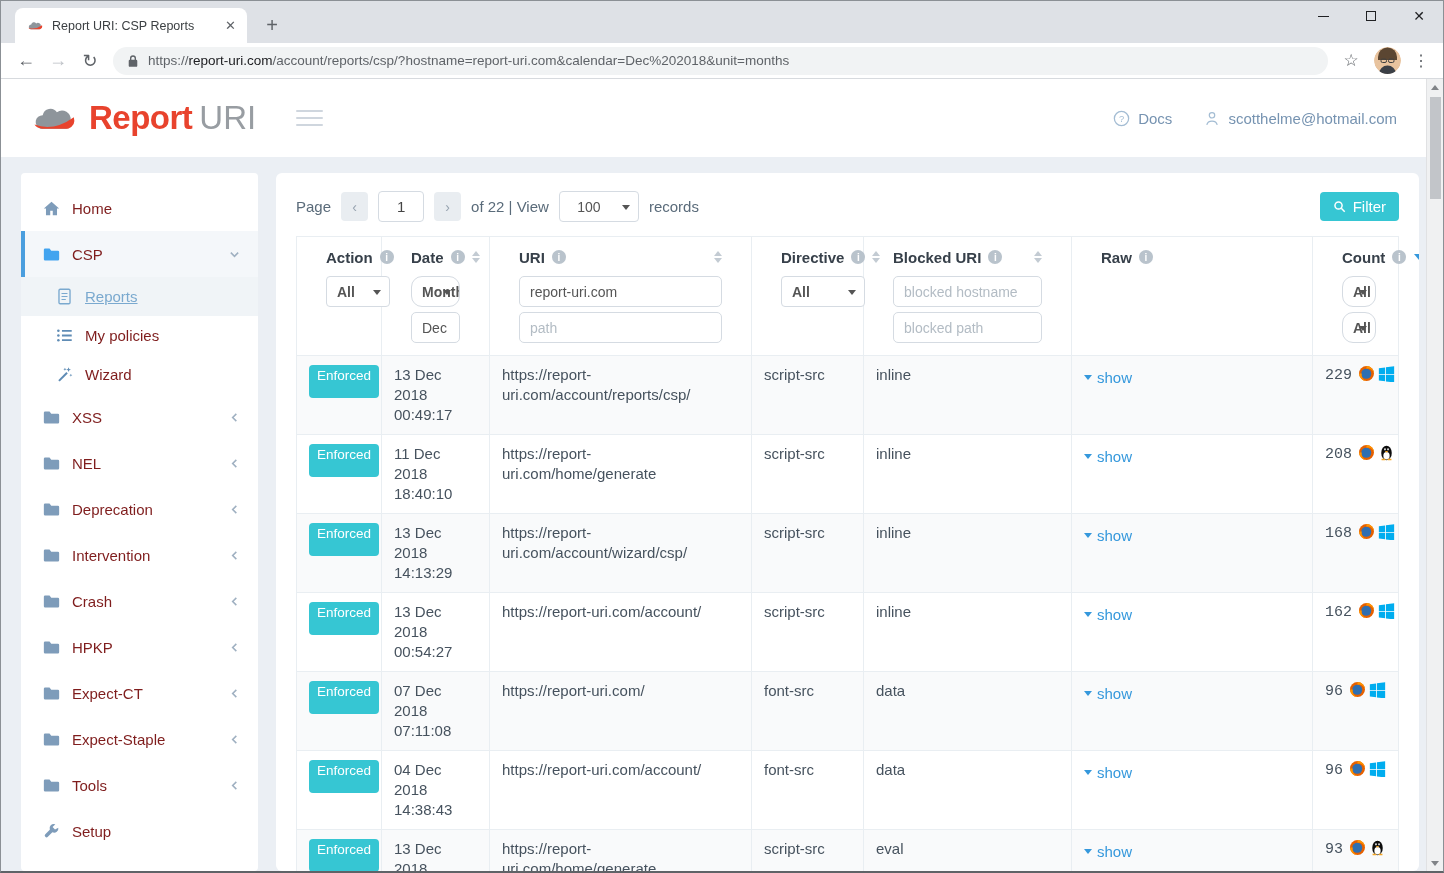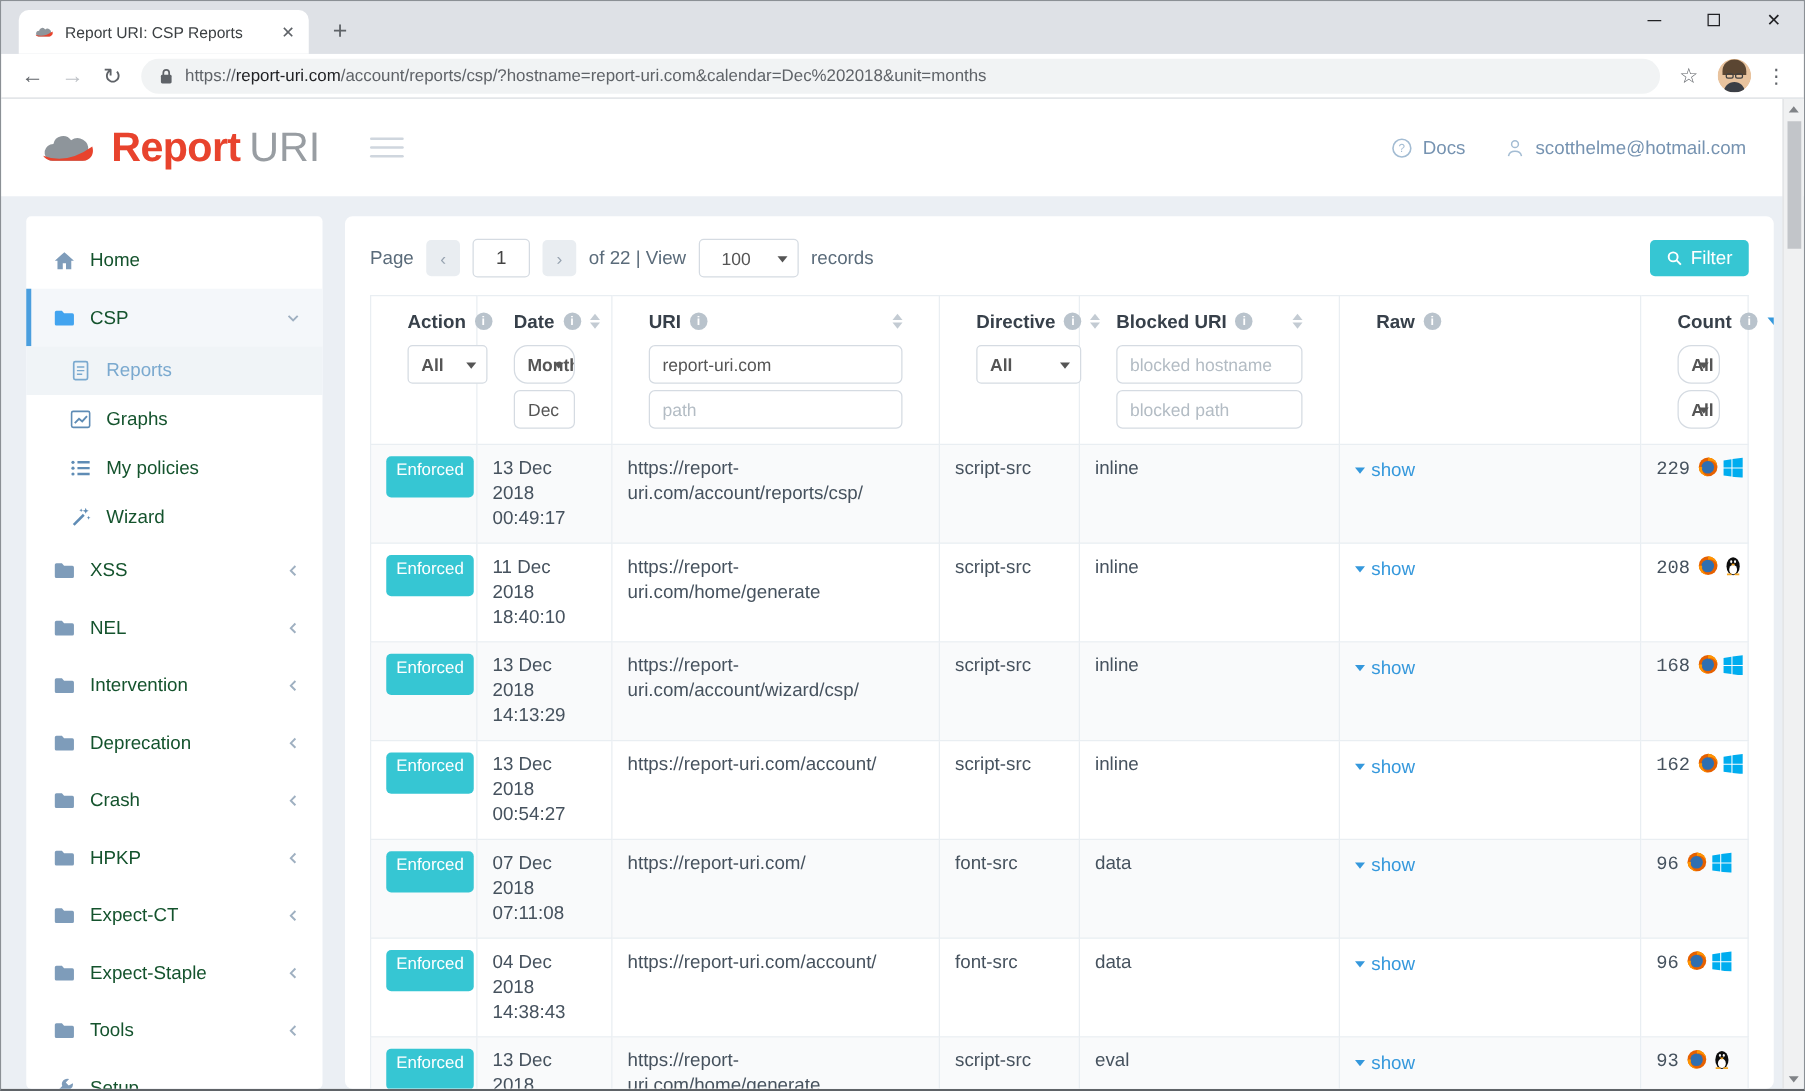--- a/index.html
+++ b/index.html
@@ -39,28 +39,28 @@
   .brand-report { font-size:33px; color:#e8432d; letter-spacing:-0.5px; margin-left:8px;font-weight:bold; }
   .brand-uri { font-size:33px; color:#989da2; margin-left:7px; }
   .hamburger { margin-left:40px; display:flex; flex-direction:column; gap:5px; }
   .hamburger span { width:27px; height:2px; background:#cfd6de; border-radius:1px; }
   .header-right { margin-left:auto; display:flex; align-items:center; gap:32px; color:#7693b1; font-size:15px; }
   .hr-item { display:flex; align-items:center; gap:8px; }
   .hr-item .hicon { display:flex; color:#a3bcd3; }
 
   .page { display:flex; align-items:stretch; padding:16px 24px 0 20px; height:calc(100% - 78px); }
   .sidebar { width:237px; background:#fff; border-radius:4px; padding-top:12px; flex:none; }
-  .side-item { height:46px; display:flex; align-items:center; padding:0 18px 0 22px; gap:12px; font-size:15px; color:#14532d; cursor:pointer; }
+  .side-item { height:46px; display:flex; align-items:center; padding:0 18px 0 22px; gap:12px; font-size:15px; color:#7f1d1d; cursor:pointer; }
   .side-item .icon { width:17px; height:17px; color:#7e9cba; flex:none; display:flex; }
   .side-item .chev { margin-left:auto; color:#9fb0c1; display:flex; }
   .side-item.active-parent { background:#f4f7fa; border-left:4px solid #4a9ede; padding-left:18px; }
   .side-item.active-parent .icon { color:#42a4ef; }
   .subitem { height:39px; padding-left:35px; }
   .subitem .icon { color:#5f8cb5; }
-  .subitem.active { background:#f0f4f7; color:#7aa9cf; }
+  .subitem.active { background:#f0f4f7; color:#7aa9cf;text-decoration:underline; }
   .subitem.active .icon { color:#7aa9cf; }
 
   .main { flex:1; background:#fff; border-radius:6px; margin-left:18px; padding:18px 20px; overflow:hidden; }
   .controls { display:flex; align-items:center; gap:10px; font-size:15px; color:#5a6b7a; margin-bottom:14px; }
   .pg-btn { width:27px; height:29px; background:#e9edf1; border-radius:4px; display:flex; align-items:center; justify-content:center; color:#97a3b0; font-size:14px; }
   .pg-input { width:46px; height:31px; border:1px solid #d5dbe2; border-radius:4px; text-align:center; font-size:15px; color:#444; font-family:inherit; }
   .sel { height:31px; border:1px solid #d5dbe2; border-radius:4px; background:#fff; display:flex; align-items:center; font-size:14px; color:#555; padding:0 22px 0 10px; position:relative; white-space:nowrap; overflow:hidden; }
   .sel::after { content:""; position:absolute; right:8px; top:50%; margin-top:-2px; border-left:4px solid transparent; border-right:4px solid transparent; border-top:5px solid #555; }
   .view-sel { width:80px; }
   .view-sel span { margin:0 auto; transform:translateX(-4px); }
@@ -228,29 +228,20 @@
               <svg width="17" height="17" viewBox="0 0 20 20">
                 <rect x="3.5" y="1.5" width="13" height="17" rx="1.5" fill="none" stroke="currentColor" stroke-width="1.6"></rect>
                 <path d="M6.5 6.5h7M6.5 10h7M6.5 13.5h5" stroke="currentColor" stroke-width="1.4" fill="none"></path>
               </svg>
             </span>
             <span class="lbl">Reports</span>
           </div>
           <div class="side-item subitem">
             <span class="icon">
               <svg width="17" height="17" viewBox="0 0 20 20">
-                <rect x="1.5" y="2.5" width="17" height="15" rx="1.5" fill="none" stroke="currentColor" stroke-width="1.5"></rect>
-                <path d="M4.5 13.5l4-4 3 2.5 4.5-5" stroke="currentColor" stroke-width="1.8" fill="none"></path>
-              </svg>
-            </span>
-            <span class="lbl">Graphs</span>
-          </div>
-          <div class="side-item subitem">
-            <span class="icon">
-              <svg width="17" height="17" viewBox="0 0 20 20">
                 <circle cx="2.8" cy="4.5" r="1.5" fill="currentColor"></circle>
                 <circle cx="2.8" cy="10" r="1.5" fill="currentColor"></circle>
                 <circle cx="2.8" cy="15.5" r="1.5" fill="currentColor"></circle>
                 <path d="M7 4.5h11.5M7 10h11.5M7 15.5h11.5" stroke="currentColor" stroke-width="2.2"></path>
               </svg>
             </span>
             <span class="lbl">My policies</span>
           </div>
           <div class="side-item subitem">
             <span class="icon">
@@ -286,34 +277,34 @@
                 <path d="M8 2 4 6l4 4" stroke="currentColor" stroke-width="1.7" fill="none"></path>
               </svg>
             </span>
           </div>
           <div class="side-item">
             <span class="icon">
               <svg width="17" height="17" viewBox="0 0 20 20">
                 <path d="M1 4.5A1.5 1.5 0 0 1 2.5 3h5.2l2 2.5h7.8A1.5 1.5 0 0 1 19 7v8.5a1.5 1.5 0 0 1-1.5 1.5h-15A1.5 1.5 0 0 1 1 15.5Z" fill="currentColor"></path>
               </svg>
             </span>
+            <span class="lbl">Deprecation</span>
+            <span class="chev">
+              <svg width="11" height="11" viewBox="0 0 12 12">
+                <path d="M8 2 4 6l4 4" stroke="currentColor" stroke-width="1.7" fill="none"></path>
+              </svg>
+            </span>
+          </div>
+          <div class="side-item">
+            <span class="icon">
+              <svg width="17" height="17" viewBox="0 0 20 20">
+                <path d="M1 4.5A1.5 1.5 0 0 1 2.5 3h5.2l2 2.5h7.8A1.5 1.5 0 0 1 19 7v8.5a1.5 1.5 0 0 1-1.5 1.5h-15A1.5 1.5 0 0 1 1 15.5Z" fill="currentColor"></path>
+              </svg>
+            </span>
             <span class="lbl">Intervention</span>
-            <span class="chev">
-              <svg width="11" height="11" viewBox="0 0 12 12">
-                <path d="M8 2 4 6l4 4" stroke="currentColor" stroke-width="1.7" fill="none"></path>
-              </svg>
-            </span>
-          </div>
-          <div class="side-item">
-            <span class="icon">
-              <svg width="17" height="17" viewBox="0 0 20 20">
-                <path d="M1 4.5A1.5 1.5 0 0 1 2.5 3h5.2l2 2.5h7.8A1.5 1.5 0 0 1 19 7v8.5a1.5 1.5 0 0 1-1.5 1.5h-15A1.5 1.5 0 0 1 1 15.5Z" fill="currentColor"></path>
-              </svg>
-            </span>
-            <span class="lbl">Deprecation</span>
             <span class="chev">
               <svg width="11" height="11" viewBox="0 0 12 12">
                 <path d="M8 2 4 6l4 4" stroke="currentColor" stroke-width="1.7" fill="none"></path>
               </svg>
             </span>
           </div>
           <div class="side-item">
             <span class="icon">
               <svg width="17" height="17" viewBox="0 0 20 20">
                 <path d="M1 4.5A1.5 1.5 0 0 1 2.5 3h5.2l2 2.5h7.8A1.5 1.5 0 0 1 19 7v8.5a1.5 1.5 0 0 1-1.5 1.5h-15A1.5 1.5 0 0 1 1 15.5Z" fill="currentColor"></path>

